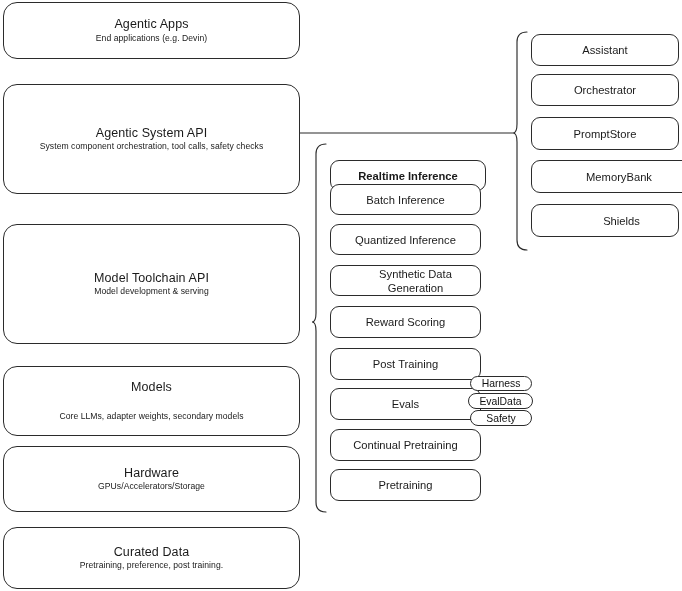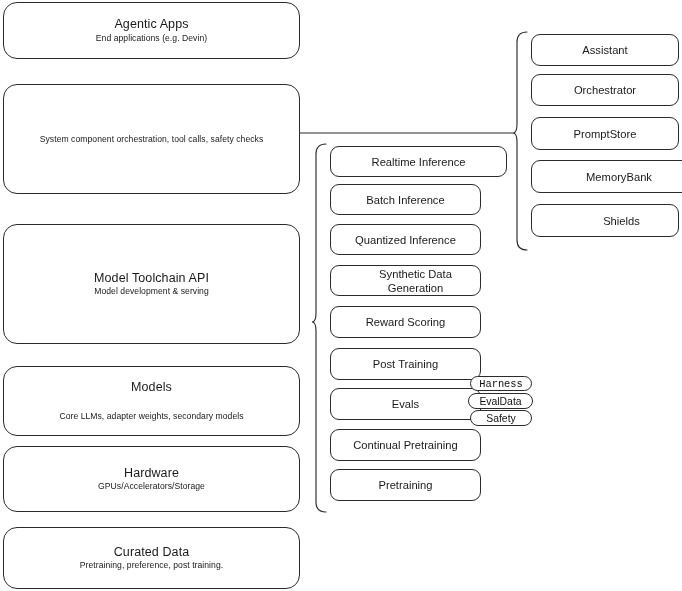--- a/index.html
+++ b/index.html
@@ -102,40 +102,41 @@
     <path id="brace-right" d="M 527 32 Q 517 32 517 42 L 517 124 Q 517 133 513 133 Q 517 133 517 142 L 517 240 Q 517 250 527 250" stroke="#2b2b2b" stroke-width="1.15" fill="none" stroke-linecap="round"></path>
 
     <path id="brace-middle" d="M 326 144 Q 316 144 316 154 L 316 313 Q 316 322 312 322 Q 316 322 316 331 L 316 502 Q 316 512 326 512" stroke="#2b2b2b" stroke-width="1.15" fill="none" stroke-linecap="round"></path>
   </svg>
 
   <div class="node layer" id="L0" style="left: 3px; top: 2px; width: 297px; height: 57px;">
     <div class="title">Agentic Apps</div>
     <div class="subtitle">End applications (e.g. Devin)</div>
   </div>
   <div class="node layer" id="L1" style="left: 3px; top: 84px; width: 297px; height: 110px;">
+    <div class="title">Agentic System API</div>
     <div class="subtitle">System component orchestration, tool calls, safety checks</div>
   </div>
   <div class="node layer" id="L2" style="left: 3px; top: 224px; width: 297px; height: 120px;">
     <div class="title">Model Toolchain API</div>
     <div class="subtitle">Model development &amp; serving</div>
   </div>
   <div class="node layer" id="L3" style="left: 3px; top: 366px; width: 297px; height: 70px; gap: 16px;">
     <div class="title">Models</div>
     <div class="subtitle">Core LLMs, adapter weights, secondary models</div>
   </div>
   <div class="node layer" id="L4" style="left: 3px; top: 446px; width: 297px; height: 66px;">
     <div class="title">Hardware</div>
     <div class="subtitle">GPUs/Accelerators/Storage</div>
   </div>
   <div class="node layer" id="L5" style="left: 3px; top: 527px; width: 297px; height: 62px;">
     <div class="title">Curated Data</div>
     <div class="subtitle">Pretraining, preference, post training.</div>
   </div>
 
-  <div class="node chip" id="M0" style="left: 330px; top: 146px; width: 177px; height: 31px;">
+  <div class="node chip" id="M0" style="left: 330px; top: 160px; width: 156px; height: 31px; font-weight: bold;">
     <div class="title">Realtime Inference</div>
   </div>
   <div class="node chip" id="M1" style="left: 330px; top: 184px; width: 151px; height: 31px;">
     <div class="title">Batch Inference</div>
   </div>
   <div class="node chip" id="M2" style="left: 330px; top: 224px; width: 151px; height: 31px;">
     <div class="title">Quantized Inference</div>
   </div>
   <div class="node chip" id="M3" style="left: 330px; top: 265px; width: 151px; height: 31px; padding-left: 20px;">
     <div class="title">Synthetic Data Generation</div>
@@ -149,21 +150,21 @@
   <div class="node chip" id="M6" style="left: 330px; top: 388px; width: 151px; height: 32px;">
     <div class="title">Evals</div>
   </div>
   <div class="node chip" id="M7" style="left: 330px; top: 429px; width: 151px; height: 32px;">
     <div class="title">Continual Pretraining</div>
   </div>
   <div class="node chip" id="M8" style="left: 330px; top: 469px; width: 151px; height: 32px;">
     <div class="title">Pretraining</div>
   </div>
 
-  <div class="pill" id="P0" style="left: 470px; top: 376px; width: 62px; height: 15px; font-family: Liberation Mono, monospace;">Harness</div>
+  <div class="pill" id="P0" style="left: 470px; top: 376px; width: 62px; height: 15px;">Harness</div>
   <div class="pill" id="P1" style="left: 468px; top: 393px; width: 65px; height: 16px;">EvalData</div>
   <div class="pill" id="P2" style="left: 470px; top: 410px; width: 62px; height: 16px;">Safety</div>
 
   <div class="node chip" id="R0" style="left: 531px; top: 34px; width: 148px; height: 32px;">
     <div class="title">Assistant</div>
   </div>
   <div class="node chip" id="R1" style="left: 531px; top: 74px; width: 148px; height: 32px;">
     <div class="title">Orchestrator</div>
   </div>
   <div class="node chip" id="R2" style="left: 531px; top: 117px; width: 148px; height: 33px;">

